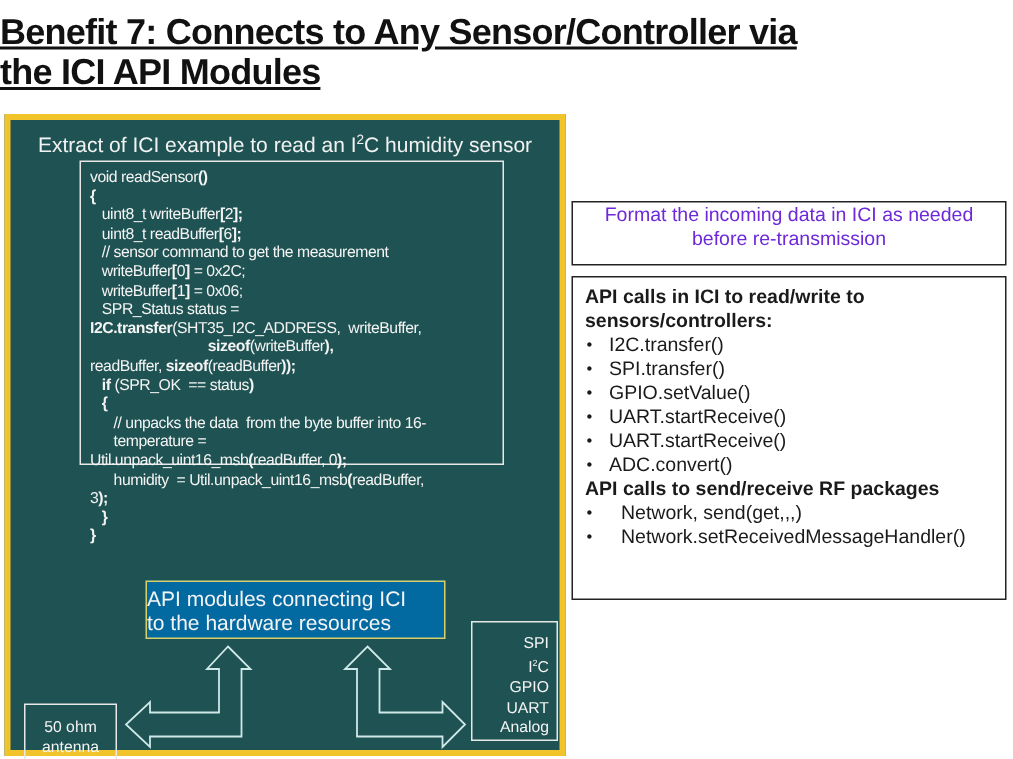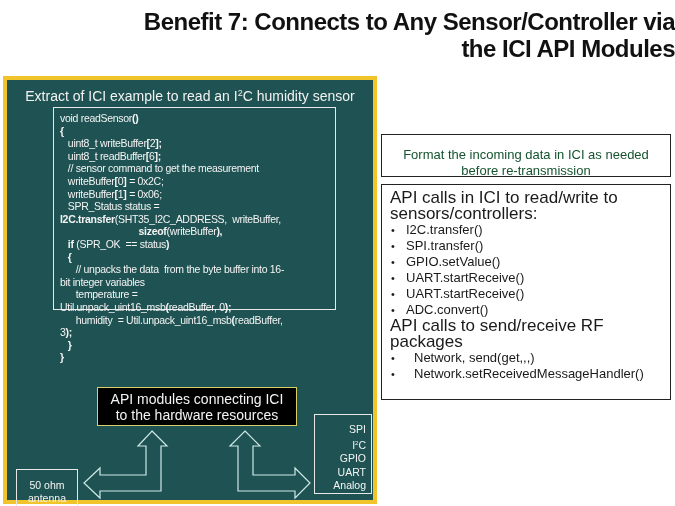--- a/index.html
+++ b/index.html
@@ -1,22 +1,22 @@
 <!DOCTYPE html>
 <html><head>
 <meta charset="utf-8">
 <style>
   * { box-sizing: border-box; margin: 0; padding: 0; }
   html, body { width: 675px; height: 506px; background: #ffffff; overflow: hidden; }
   body { position: relative; font-family: "Liberation Sans", sans-serif; color: #000; }
 
   .title {
     position: absolute; left: 0; top: 8px; width: 675px;
-    text-align: right; font-weight: bold; font-size: 24px; line-height: 27px;
-    letter-spacing: -0.5px; color: #111;
+    text-align: left; font-weight: bold; font-size: 24px; line-height: 27px;
+    letter-spacing: -0.5px; color: #111; text-decoration: underline;
   }
 
   .frame {
     position: absolute; left: 3px; top: 76px; width: 374px; height: 428px;
     background: #1f5252; border: 4px solid #f2c42c;
   }
   .frame-caption {
     position: absolute; left: 0; top: 4px; width: 100%;
     text-align: center; color: #f2f2f2; font-size: 14px; line-height: 18px;
   }
@@ -26,47 +26,47 @@
     position: absolute; left: 46px; top: 27px; width: 283px; height: 203px;
     border: 1.5px solid #e8e8e8; color: #f4f4f4;
     font-size: 10.5px; line-height: 12.6px; padding: 4px 6px 0 6px;
     letter-spacing: -0.3px;
   }
   .code-line { white-space: pre; }
   .code-line b { font-weight: bold; }
 
   .api-box {
     position: absolute; left: 90px; top: 307px; width: 200px; height: 39px;
-    border: 1.5px solid #d6cf6a; background: #000000;
-    color: #f4f4f4; font-size: 14px; line-height: 16px; text-align: center; padding-top: 3px;
+    border: 1.5px solid #d6cf6a; background: #0369a1;
+    color: #f4f4f4; font-size: 14px; line-height: 16px; padding-top: 3px;
   }
   .left-box {
     position: absolute; left: 9px; top: 350px; width: 62px; height: 60px;
     border: 1.5px solid #e8e8e8; color: #f4f4f4;
     font-size: 10.5px; line-height: 13px; text-align: center; padding-top: 9px; margin-top: 39px;
   }
   .right-box {
     position: absolute; left: 307px; top: 334px; width: 58px; height: 80px;
     border: 1.5px solid #e8e8e8; color: #f4f4f4;
     font-size: 10.5px; line-height: 13.5px; text-align: right; padding: 8px 5px 0 0;
   }
   .right-box sup { font-size: 6px; vertical-align: 4px; }
 
   .arrows { position: absolute; left: 0; top: 0; width: 374px; height: 428px; pointer-events: none; }
 
   .format-box {
     position: absolute; left: 381px; top: 134px; width: 290px; height: 43px;
     border: 1px solid #222; font-size: 13px; line-height: 16px; text-align: center;
-    padding-top: 12px; color: #14532d;
+    padding-top: 0; color: #6d28d9;
   }
   .calls-box {
     position: absolute; left: 381px; top: 184px; width: 290px; height: 216px;
     border: 1px solid #222; padding: 5px 6px 0 8px; color: #1a1a1a;
   }
-  .calls-head { font-weight: normal; font-size: 17px; line-height: 16px; }
+  .calls-head { font-weight: bold; font-size: 13px; line-height: 16px; }
   .calls-list { list-style: none; font-size: 13px; line-height: 16px; }
   .calls-list li { position: relative; padding-left: 16px; }
   .calls-list li::before {
     content: "•"; position: absolute; left: 1px; top: 0; font-size: 11px;
   }
   .calls-list.rf li { padding-left: 24px; }
 </style>
 </head>
 <body>
 
@@ -82,24 +82,24 @@
       <div class="code-line"><span>void readSensor</span><b>()</b></div>
       <div class="code-line"><b>{</b></div>
       <div class="code-line">   <span>uint8_t writeBuffer</span><b>[</b><span>2</span><b>];</b></div>
       <div class="code-line">   <span>uint8_t readBuffer</span><b>[</b><span>6</span><b>];</b></div>
       <div class="code-line">   <span>// sensor command to get the measurement</span></div>
       <div class="code-line">   <span>writeBuffer</span><b>[</b><span>0</span><b>]</b><span> = 0x2C;</span></div>
       <div class="code-line">   <span>writeBuffer</span><b>[</b><span>1</span><b>]</b><span> = 0x06;</span></div>
       <div class="code-line">   <span>SPR_Status status =</span></div>
       <div class="code-line"><b>I2C.transfer</b><span>(SHT35_I2C_ADDRESS,  writeBuffer,</span></div>
       <div class="code-line">                              <b>sizeof</b><span>(writeBuffer</span><b>),</b></div>
+      <div class="code-line"><span>readBuffer, </span><b>sizeof</b><span>(readBuffer</span><b>));</b></div>
       <div class="code-line">   <b>if</b><span> (SPR_OK  == status</span><b>)</b></div>
       <div class="code-line">   <b>{</b></div>
       <div class="code-line">      <span>// unpacks the data  from the byte buffer into 16-</span></div>
-      <div class="code-line"><span>bit integer variables</span></div>
       <div class="code-line">      <span>temperature =</span></div>
       <div class="code-line"><span>Util.unpack_uint16_msb</span><b>(</b><span>readBuffer, 0</span><b>);</b></div>
       <div class="code-line">      <span>humidity  = Util.unpack_uint16_msb</span><b>(</b><span>readBuffer,</span></div>
       <div class="code-line"><span>3</span><b>);</b></div>
       <div class="code-line">   <b>}</b></div>
       <div class="code-line"><b>}</b></div>
     </div>
 
   <svg class="arrows" viewBox="0 0 374 428">
     <polygon fill="none" stroke="#cfe8e8" stroke-width="1.2" points="145,351 160,366 154,366 154,411 93,411 93,418 77,403 93,388 93,395 139,395 139,366 131,366"></polygon>

